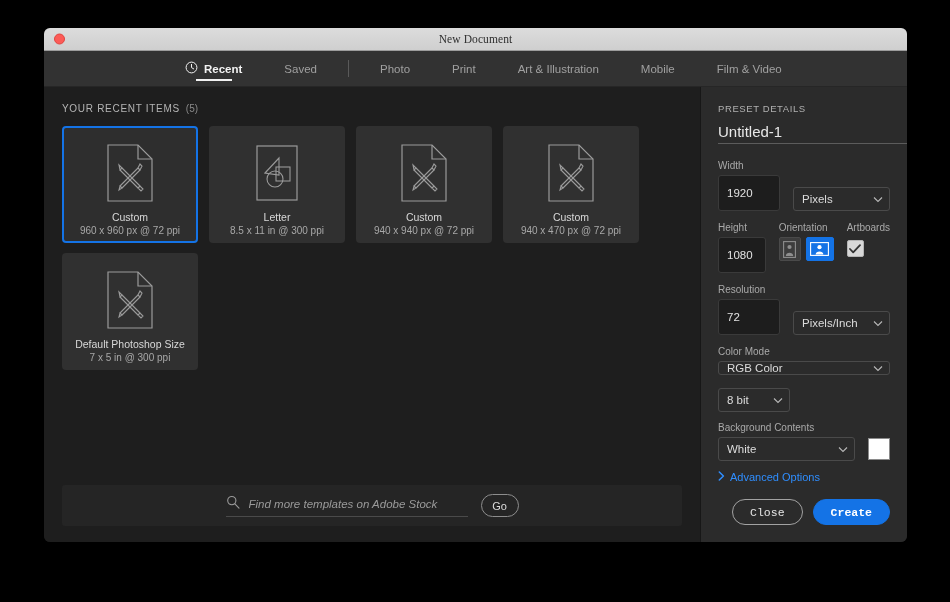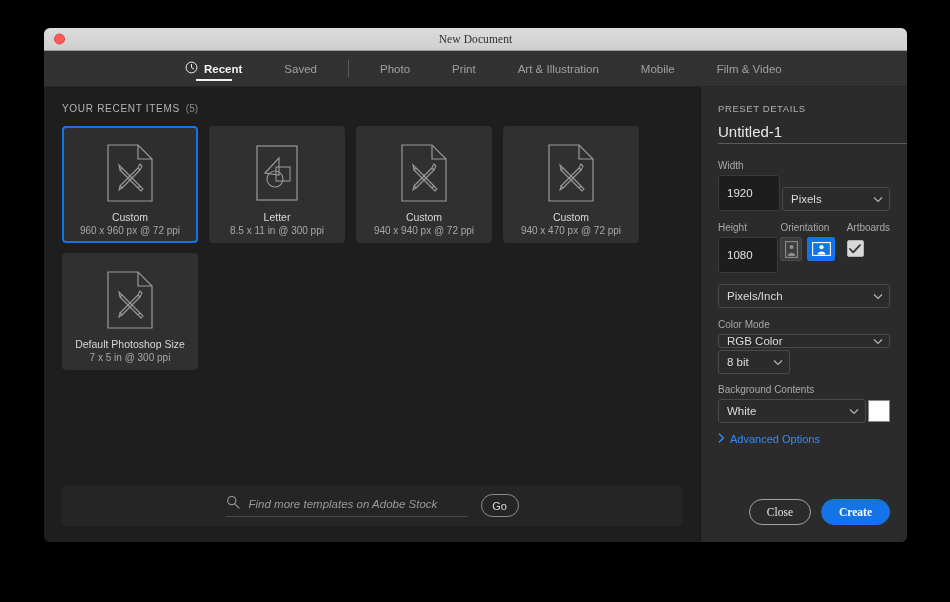--- a/index.html
+++ b/index.html
@@ -201,21 +201,21 @@
     color: #e8e8e8;
     font-family: "Liberation Sans", sans-serif;
     font-size: 15px;
     padding-bottom: 3px;
   }
 
   .fld-label {
     font-size: 10px; color: #a9a9a9;
     margin-bottom: 4px; display: block;
   }
-  .row { display: flex; gap: 2px; margin-bottom: 11px; }
+  .row { display: flex; gap: 13px; margin-bottom: 11px; }
   .col { display: flex; flex-direction: column; }
 
   .num-input, .txt-input {
     background: #1d1d1d;
     border: 1px solid #3a3a3a;
     border-radius: 3px;
     color: #e2e2e2;
     font-family: "Liberation Sans", sans-serif;
     font-size: 11.5px;
     height: 36px;
@@ -282,21 +282,21 @@
 
   #right-footer {
     margin-top: auto;
     padding-bottom: 17px;
     display: flex;
     justify-content: flex-end;
     gap: 10px;
   }
   .pill {
     height: 26px; border-radius: 13px;
-    font-family: Liberation Serif, serif;
+    font-family: Liberation Mono, monospace;
     font-size: 11.5px;
     cursor: pointer;
     padding: 0 17px;
   }
   #close-btn { background: transparent; border: 1px solid #a2a2a2; color: #e4e4e4; }
   #create-btn { background: #1473e6; border: 1px solid #1473e6; color: #ffffff; font-weight: bold; }
 </style>
 </head>
 <body>
 
@@ -500,20 +500,24 @@
           <span class="fld-label">Artboards</span>
           <div class="artboard-check">
             <svg width="12" height="10" viewBox="0 0 12 10">
               <path d="M1 5 L4.2 8.4 L11 1.2" fill="none" stroke="#333333" stroke-width="1.8" stroke-linecap="round" stroke-linejoin="round"></path>
             </svg>
           </div>
         </div>
       </div>
 
       <div class="row">
+        <div class="col" style="width:62px;">
+          <span class="fld-label">Resolution</span>
+          <input class="num-input" type="text" value="72" style="">
+        </div>
         <div class="col" style="flex:1; justify-content:flex-end;">
           <div class="sel">
             <span>Pixels/Inch</span>
             <span class="chev">
               <svg width="10" height="7" viewBox="0 0 10 7">
                   <path d="M1 1.5 L5 5.4 L9 1.5" fill="none" stroke="#b8b8b8" stroke-width="1.1"></path>
                 </svg>
             </span>
           </div>
         </div>

